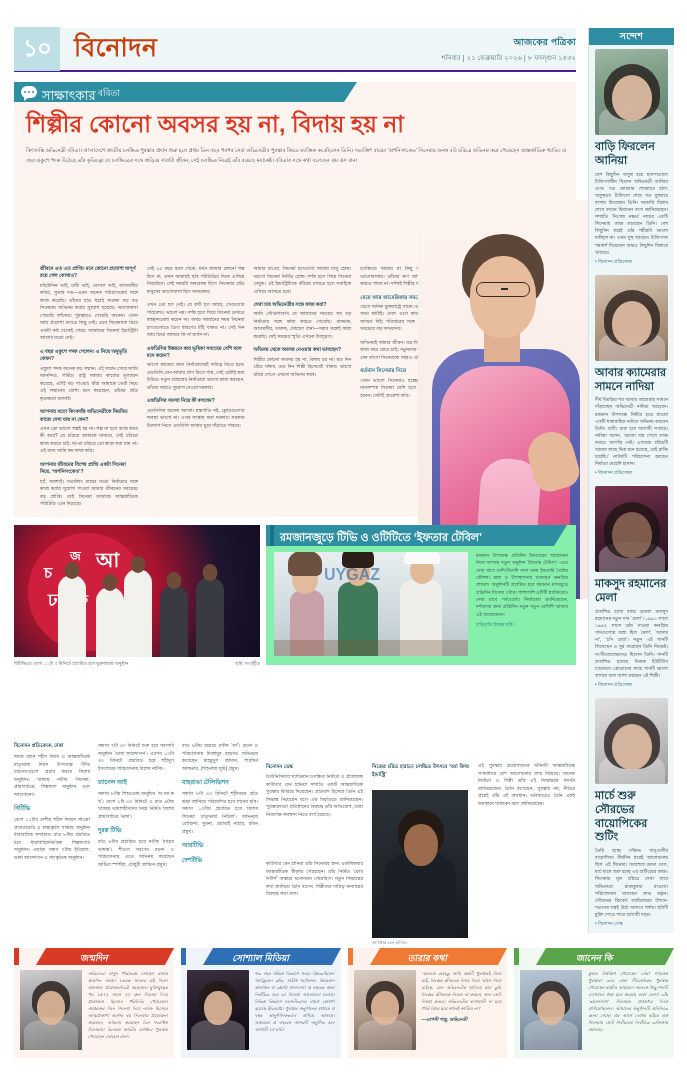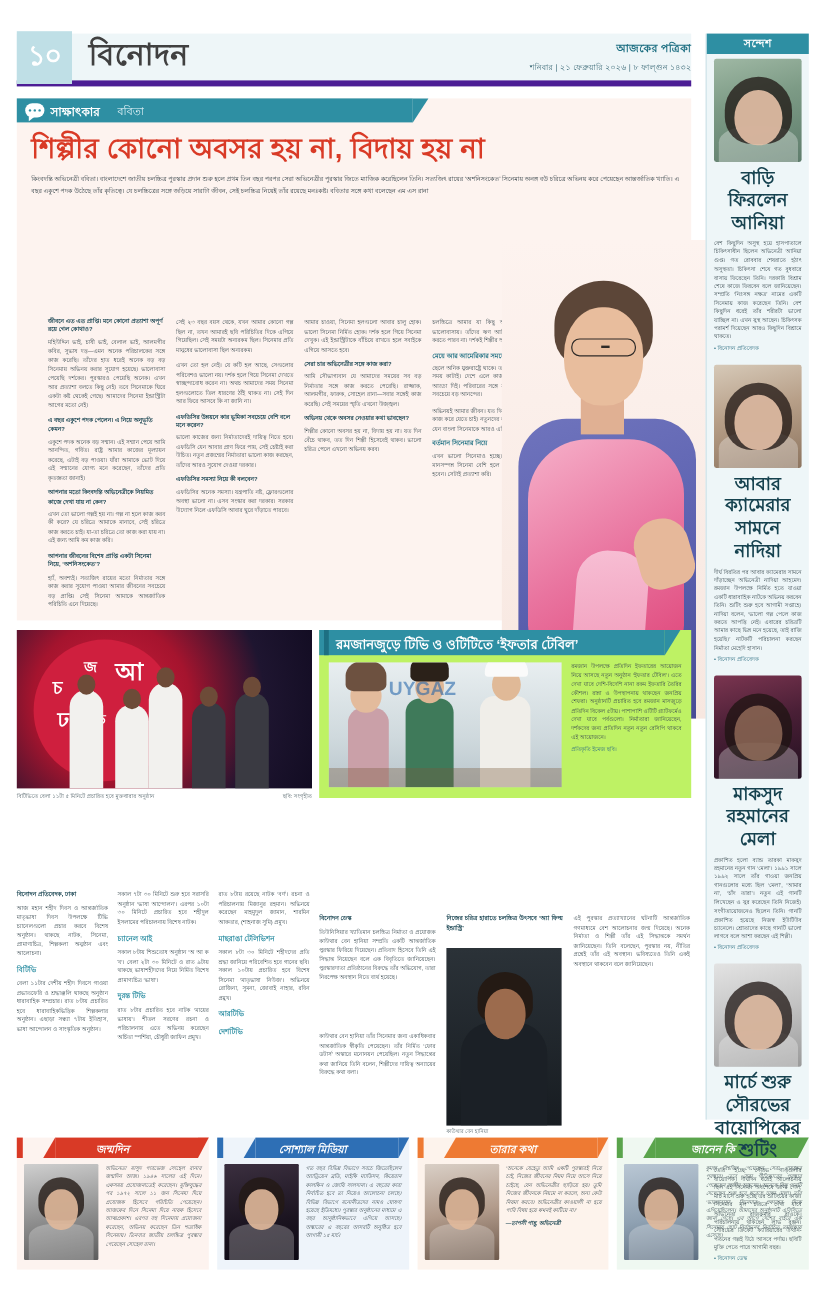--- a/index.html
+++ b/index.html
@@ -7,30 +7,30 @@
     width: 687px; height: 1080px;
     background: #ffffff;
     font-family: "Liberation Sans", "DejaVu Sans", sans-serif;
     overflow: hidden;
   }
   .page { position: relative; width: 687px; height: 1080px; background:#fff; padding: 0; }
 
   
   .masthead {
     position:absolute; left:14px; top:28px; width:562px; height:44px;
-    background:#eef6f8; border-bottom:5px solid #4c1d95;
+    background:#eef6f8; border-bottom:2px solid #4c1d95;
     display:flex; align-items:center;
   }
   .pagenum {
     width:46px; height:44px; background:#bfdfe6; color:#ffffff;
     display:flex; align-items:center; justify-content:center;
     font-size:23px; font-weight:700; letter-spacing:-1px;
   }
   .section-title {
-    margin-left:14px; font-size:25px; color:#404040; font-weight:700;
+    margin-left:14px; font-size:25px; color:#c2410c; font-weight:700;
     letter-spacing:0.5px;
   }
   .paper-ident { margin-left:auto; text-align:right; }
   .paper-name { font-size:9px; color:#1d6f82; font-weight:700; letter-spacing:.3px;}
   .paper-date { font-size:6.5px; color:#3d6b78; margin-top:3px; letter-spacing:.2px;}
 
   
   .sidebar {
     position:absolute; left:588px; top:28px; width:86px; height:905px;
     background:#eef6f8; border-left:1px solid #cfe3e9;
@@ -55,22 +55,22 @@
     position:absolute; left:50%; top:18%; transform:translateX(-50%);
     width:56px; height:56px; border-radius:50% 50% 40% 40%;
     background:rgba(30,20,18,.75);
   }
   .sb-photo .body {
     position:absolute; left:50%; bottom:-4px; transform:translateX(-50%);
     width:66px; height:34px; border-radius:40% 40% 0 0;
     background:rgba(255,255,255,.30);
   }
   .sb-title {
-    font-size:15px; font-weight:700; color:#16424f; line-height:1.25;
-    margin:5px 0 3px 0; text-align:center;
+    font-size:11px; font-weight:700; color:#16424f; line-height:1.25;
+    margin:5px 0 3px 0; text-align:left;
   }
   .sb-body { font-size:4.6px; line-height:1.55; color:#3a4a50; text-align:justify; }
   .sb-credit { font-size:4.6px; color:#2e6f82; margin-top:2px; }
 
   
   .lead-wrap { position:absolute; left:14px; top:82px; width:562px; height:435px; background:#fdf3ef; }
   .tagbar { position:relative; height:20px; background:#2e8fa3; width:330px; }
   .tagbar:after {
     content:""; position:absolute; right:-13px; top:0; width:0;height:0;
     border-top:20px solid #2e8fa3; border-right:13px solid transparent;
@@ -82,21 +82,21 @@
   .tagbar .bubble:after{
     content:""; position:absolute; left:3px; bottom:-3px;
     border-top:4px solid #fff; border-right:5px solid transparent;
   }
   .tagbar .bubble i {
     position:absolute; top:5px; width:2px;height:2px;border-radius:50%;background:#2e8fa3;
   }
   .tagbar .bubble i:nth-child(1){left:3px}
   .tagbar .bubble i:nth-child(2){left:7px}
   .tagbar .bubble i:nth-child(3){left:11px}
-  .tag-label { position:absolute; left:28px; top:4px; font-size:10px; color:#fff; font-weight:700;}
+  .tag-label { position:absolute; left:28px; top:4px; font-size:13px; color:#fff; font-weight:400;}
   .tag-sub { position:absolute; left:84px; top:4px; font-size:9px; color:#eaf7fb;}
   .lead-headline {
     margin:9px 12px 0 12px; font-size:23px; font-weight:700; color:#d93a26;
     letter-spacing:.2px; line-height:1.15;
   }
   .lead-standfirst {
     margin:9px 12px 0 12px; font-size:5.2px; line-height:1.85; color:#2c3a40;
     text-align:justify; width:540px;
   }
   .lead-cols {
@@ -176,21 +176,21 @@
     position:absolute; left:14px; top:672px; width:246px;
     font-size:19px; font-weight:700; color:#17323c; line-height:1.3;
   }
   .tv-cols { position:absolute; left:14px; top:742px; width:246px; height:195px; display:flex; gap:8px;}
   .tvcol { width:76px; }
   .tv-note { font-size:4.7px; line-height:1.6; color:#3a4a50; text-align:justify; margin-bottom:5px;}
   .tv-ch { font-size:6px; font-weight:700; color:#2e8fa3; margin:4px 0 2px;}
   .tv-byline { font-size:5px; font-weight:700; color:#16424f; margin-bottom:3px;}
 
   
-  .iftar-wrap { position:absolute; left:266px; top:525px; width:310px; height:140px; background:#bef264; }
+  .iftar-wrap { position:absolute; left:266px; top:525px; width:310px; height:140px; background:#86efac; }
   .iftar-bar { position:relative; height:21px; background:#2e8fa3; width:288px; }
   .iftar-bar:after{
     content:""; position:absolute; right:-13px; top:0; width:0;height:0;
     border-top:21px solid #2e8fa3; border-right:13px solid transparent;
   }
   .iftar-bar span{ position:absolute; left:14px; top:4px; font-size:11px; color:#fff; font-weight:700;}
   .iftar-bar:before{content:"";position:absolute;left:4px;top:0;width:4px;height:21px;background:#1d6f82;}
   .iftar-body { display:flex; gap:8px; padding:6px 8px 0 8px;border-radius:10px; }
   .iftar-photo {
     width:196px; height:104px; position:relative; overflow:hidden;

